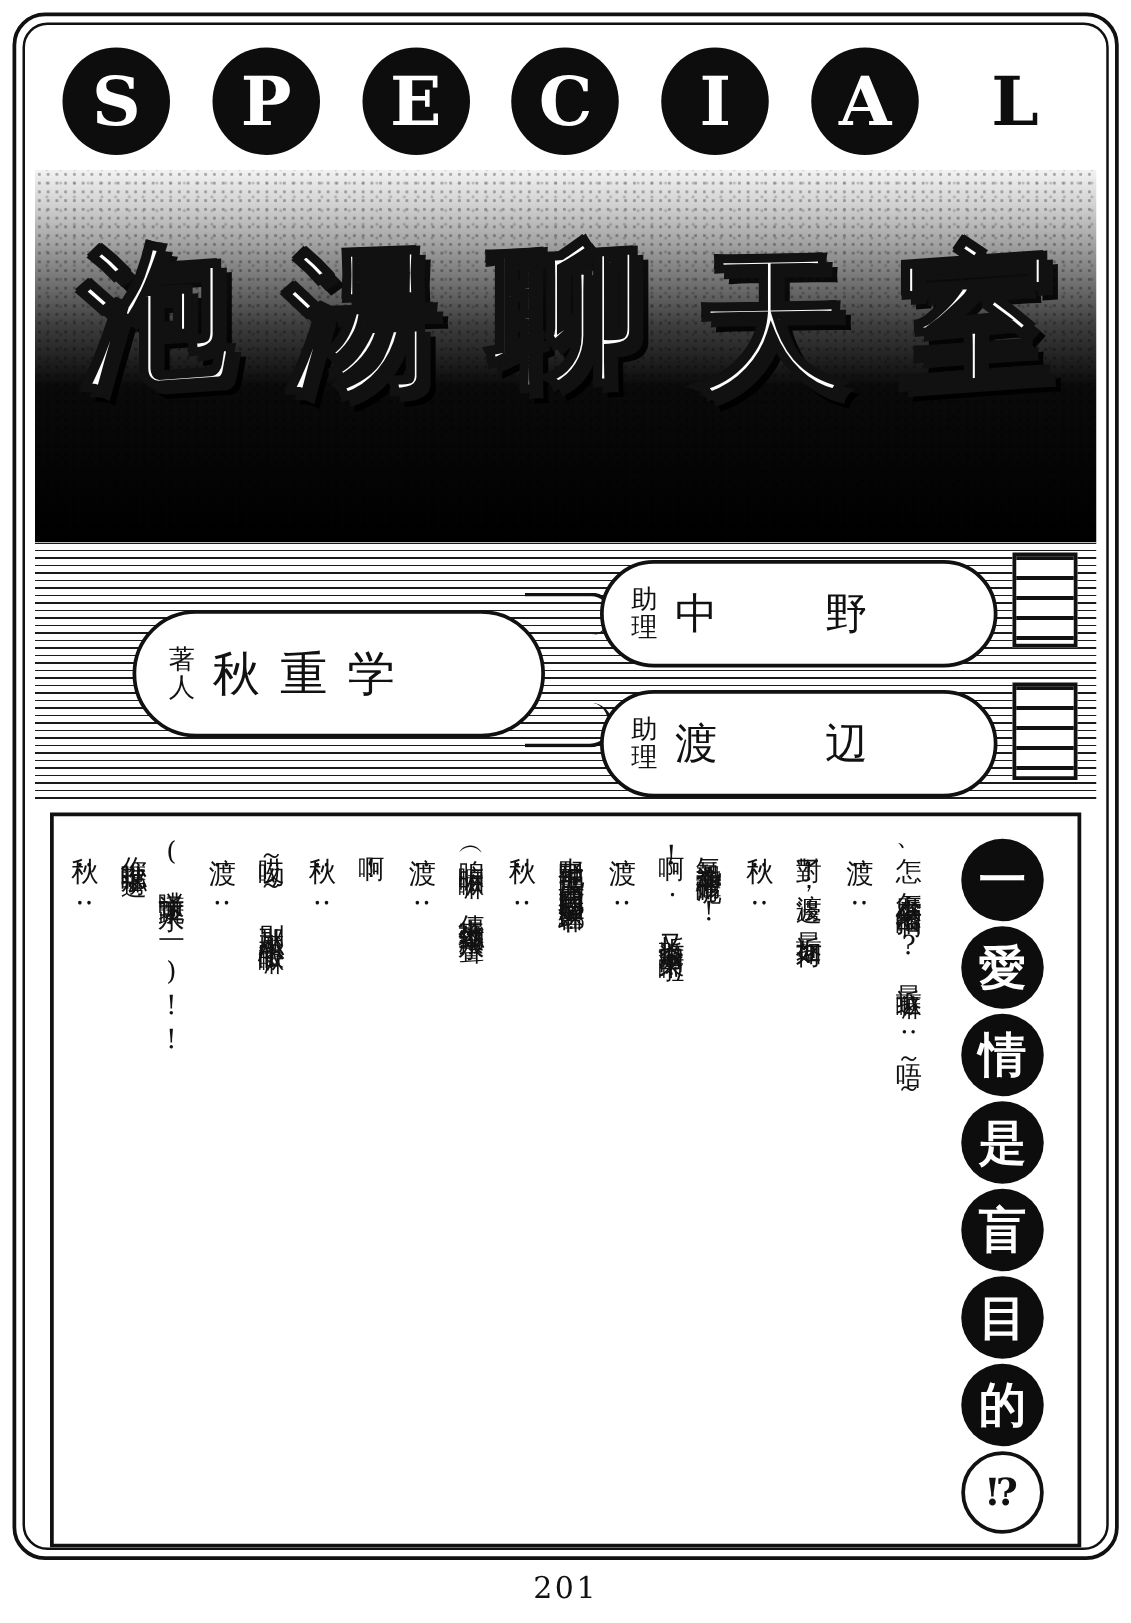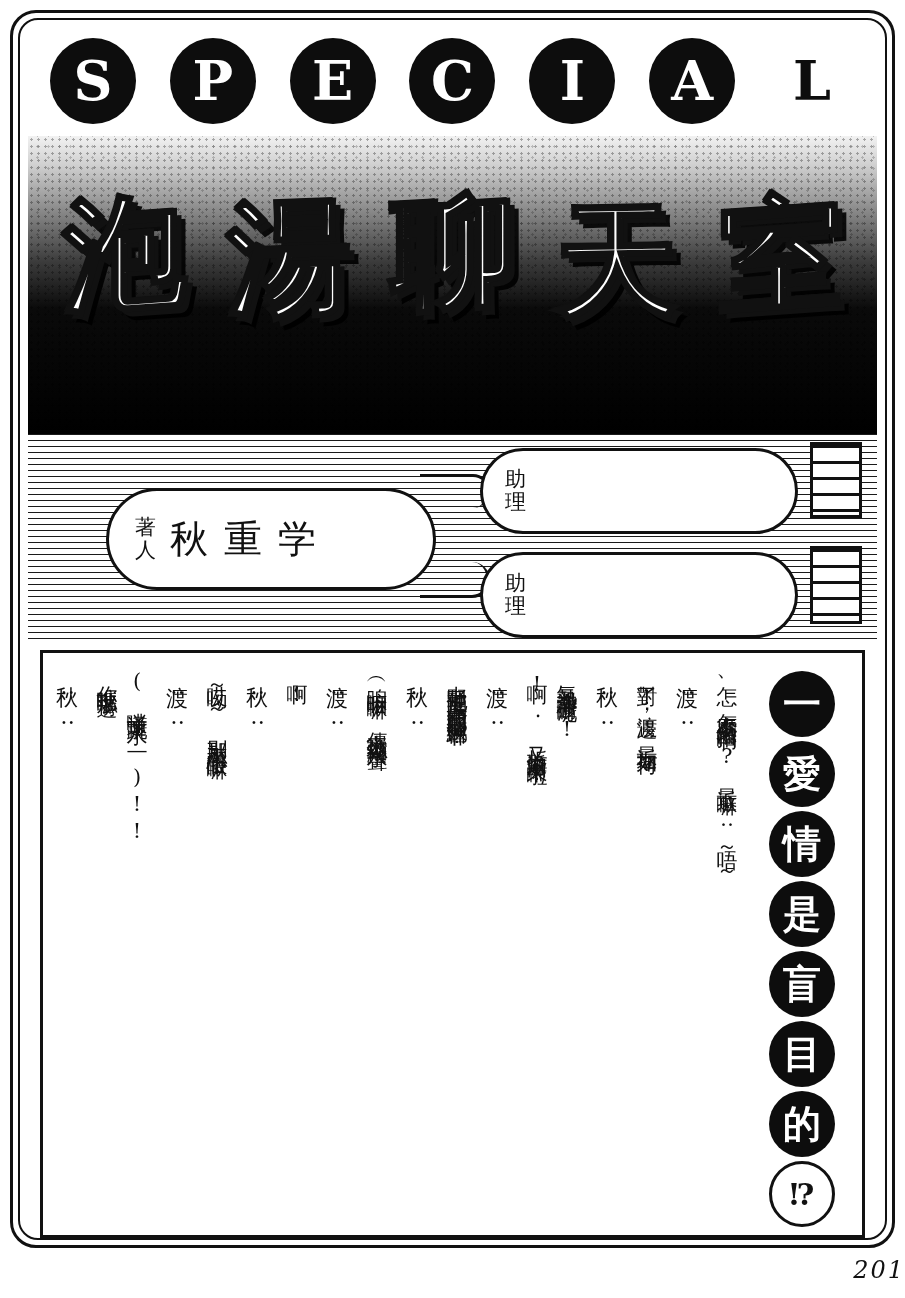--- a/index.html
+++ b/index.html
@@ -262,24 +262,23 @@
     border: 3px solid #111;
     box-sizing: border-box;
     font-size: 30px;
   }
 
   
   .page-number {
     position: absolute;
     left: 0; top: 1256px;
     width: 905px;
-    text-align: right;
+    text-align: center;
     font-family: "DejaVu Serif", serif;
     font-size: 24px;
-    font-style: italic;
     color: #111;
     letter-spacing: 2px;
   }
 </style>
 </head>
 <body>
 
 <div class="page">
 
   <div class="frame-outer"></div>
@@ -319,27 +318,29 @@
         <div>人</div>
       </div>
       <div class="name-big">秋重学</div>
     </div>
 
     <div class="bubble bubble-assist1">
       <div class="role-stack">
         <div>助</div>
         <div>理</div>
       </div>
+      <div class="name-mid">中　野</div>
     </div>
 
     <div class="bubble bubble-assist2">
       <div class="role-stack">
         <div>助</div>
         <div>理</div>
       </div>
+      <div class="name-mid">渡　辺</div>
     </div>
 
     <div class="ladder ladder-1"></div>
     <div class="ladder ladder-2"></div>
   </div>
 
   <div class="dialogue-panel">
 
     <div class="headline-col">
       <div class="hl-circle">一</div>

